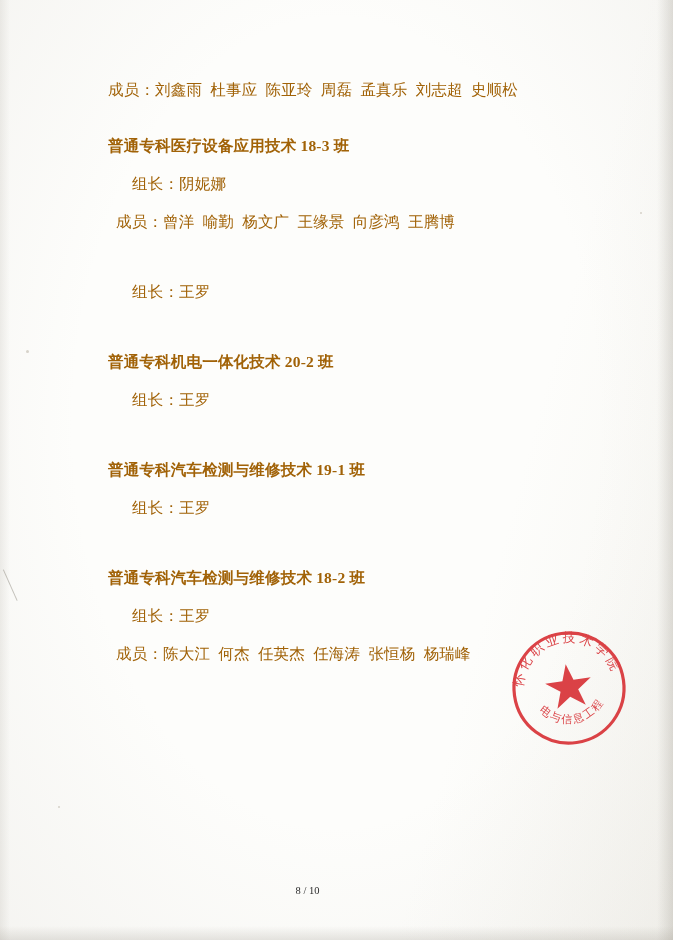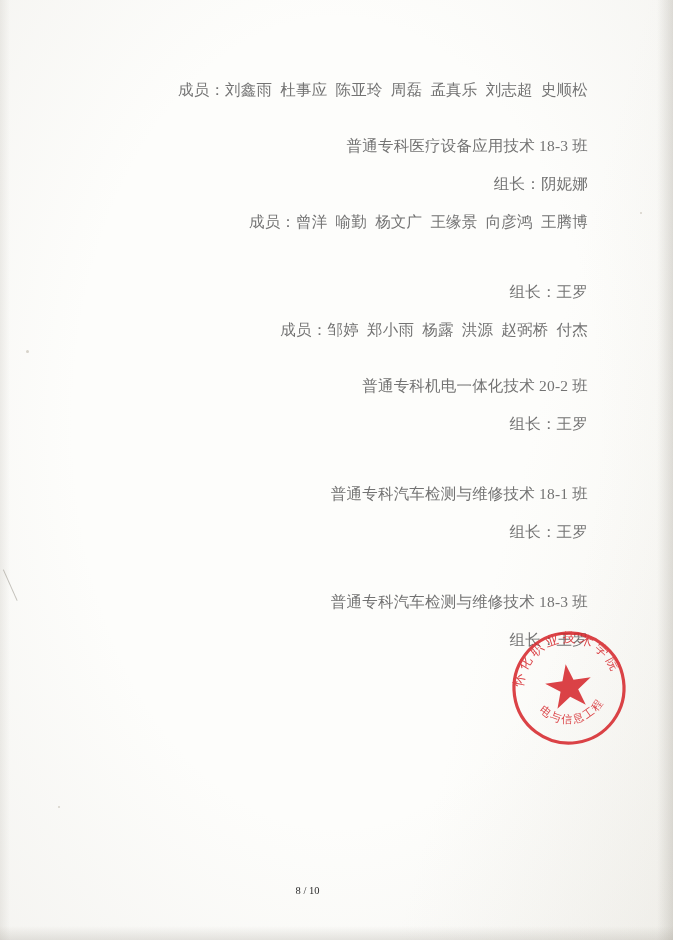--- a/index.html
+++ b/index.html
@@ -66,36 +66,36 @@
 
   .content {
     position: absolute;
     left: 108px;
     top: 78px;
     width: 480px;
   }
   .line {
     font-size: 15.5px;
     line-height: 1.55;
-    color: #737373;
+    color: #a16207;
     white-space: pre;
     letter-spacing: 0.2px;
-    text-align: right;
   }
   .line.members {
     margin-left: 0;
   }
   .line.title {
-    margin-left: 14px;
+    margin-left: 0;
+    font-weight: bold;
   }
   .line.leader {
-    margin-left: 30px;
+    margin-left: 24px;
   }
   .line.members-indent {
-    margin-left: 0;
+    margin-left: 8px;
   }
   .block {
     margin-bottom: 0;
   }
   .gap-block { height: 32px; }
   .gap-row { height: 14px; }
 
   .footer {
     position: absolute;
     left: 0;
@@ -145,48 +145,48 @@
       <div class="gap-row"></div>
       <div class="line members-indent">成员：曾洋  喻勤  杨文广  王缘景  向彦鸿  王腾博</div>
     </div>
 
     <div class="gap-block"></div>
 
     <div class="block">
       <div class="gap-row"></div>
       <div class="line leader">组长：王罗</div>
       <div class="gap-row"></div>
-      <div class="line members-indent">成员：邹婷  郑小雨  杨露  洪源  赵弼桥  付杰</div>
     </div>
 
     <div class="gap-block"></div>
 
     <div class="block">
       <div class="line title">普通专科机电一体化技术 20-2 班</div>
       <div class="gap-row"></div>
       <div class="line leader">组长：王罗</div>
       <div class="gap-row"></div>
     </div>
 
     <div class="gap-block"></div>
 
     <div class="block">
-      <div class="line title">普通专科汽车检测与维修技术 18-1 班</div>
-      <div class="gap-row"></div>
-      <div class="line leader">组长：王罗</div>
-      <div class="gap-row"></div>
-    </div>
-
-    <div class="gap-block"></div>
-
-    <div class="block">
-      <div class="line title">普通专科汽车检测与维修技术 18-3 班</div>
-      <div class="gap-row"></div>
-      <div class="line leader">组长：王罗</div>
-      <div class="gap-row"></div>
+      <div class="line title">普通专科汽车检测与维修技术 19-1 班</div>
+      <div class="gap-row"></div>
+      <div class="line leader">组长：王罗</div>
+      <div class="gap-row"></div>
+    </div>
+
+    <div class="gap-block"></div>
+
+    <div class="block">
+      <div class="line title">普通专科汽车检测与维修技术 18-2 班</div>
+      <div class="gap-row"></div>
+      <div class="line leader">组长：王罗</div>
+      <div class="gap-row"></div>
+      <div class="line members-indent">成员：陈大江  何杰  任英杰  任海涛  张恒杨  杨瑞峰</div>
     </div>
 
   </div>
 
   <div class="seal">
     <svg width="128" height="128" viewBox="0 0 128 128" xmlns="http://www.w3.org/2000/svg">
       <defs>
         <path id="sealArcOuter" d="M 18,64 A 46,46 0 0 1 110,64"></path>
         <path id="sealArcInner" d="M 30,80 A 40,40 0 0 0 98,80"></path>
       </defs>

